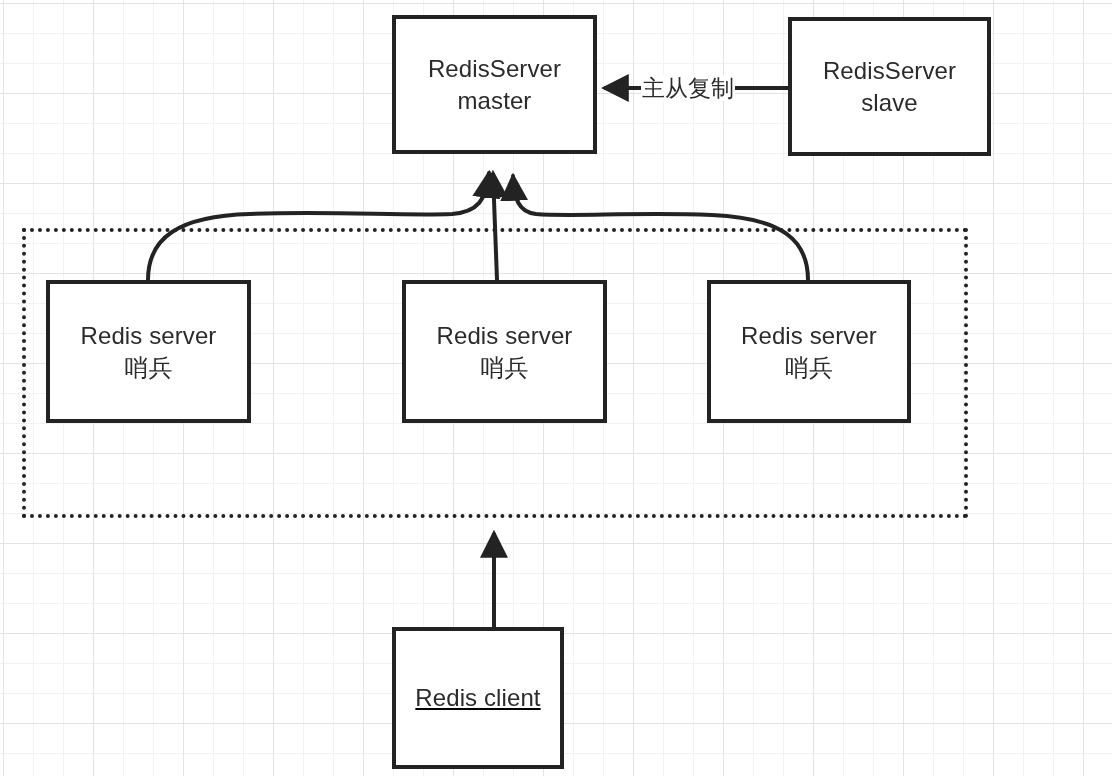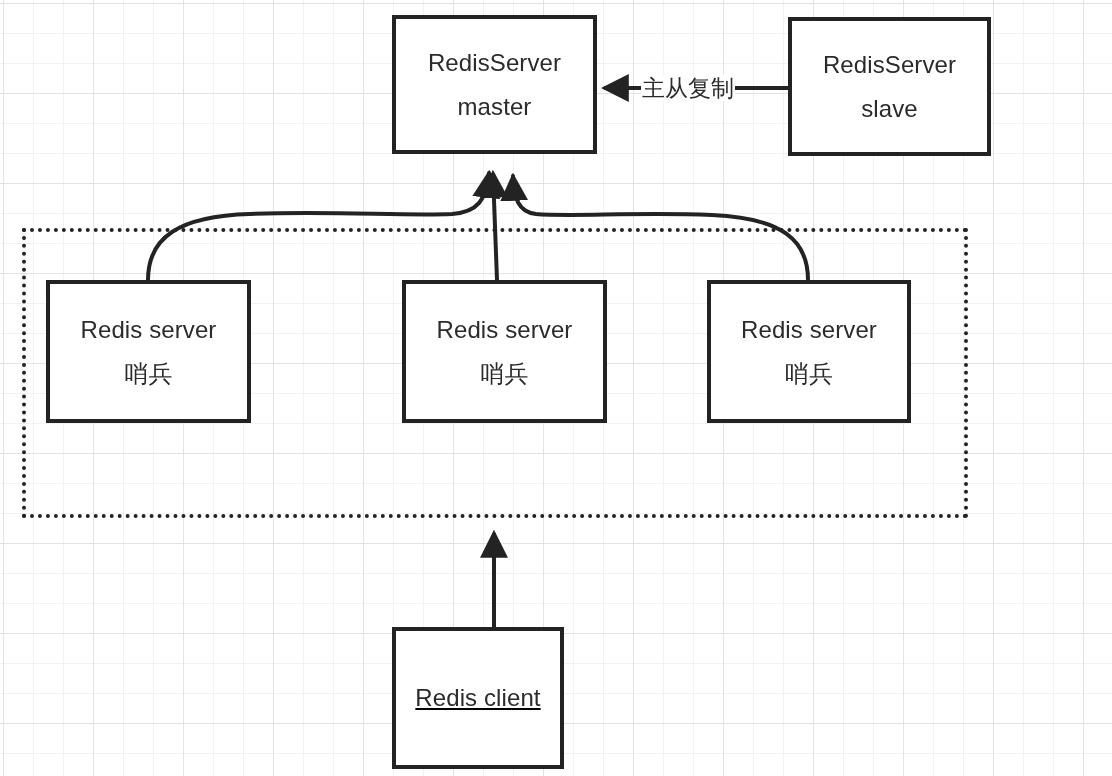--- a/index.html
+++ b/index.html
@@ -34,21 +34,21 @@
     box-sizing: border-box;
     background: #ffffff;
     border: 4px solid #232323;
     display: flex;
     align-items: center;
     justify-content: center;
     text-align: center;
   }
   .node .node-label {
     font-size: 24px;
-    line-height: 44px;
+    line-height: 32px;
     color: #2b2b2b;
     white-space: pre-line;
     letter-spacing: 0.1px;
   }
   #node-master   { left: 392px; top: 15px;  width: 205px; height: 139px; }
   #node-slave    { left: 788px; top: 17px;  width: 203px; height: 139px; }
   #node-sentinel-1 { left: 46px;  top: 280px; width: 205px; height: 143px; }
   #node-sentinel-2 { left: 402px; top: 280px; width: 205px; height: 143px; }
   #node-sentinel-3 { left: 707px; top: 280px; width: 204px; height: 143px; }
   #node-client   { left: 392px; top: 627px; width: 172px; height: 142px; text-decoration: underline; }

